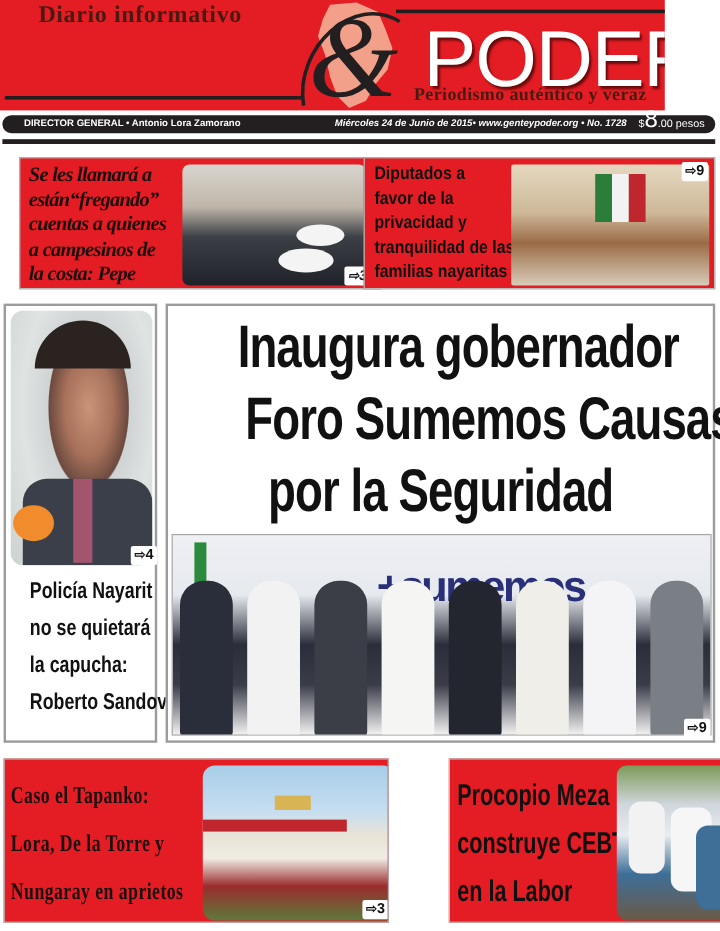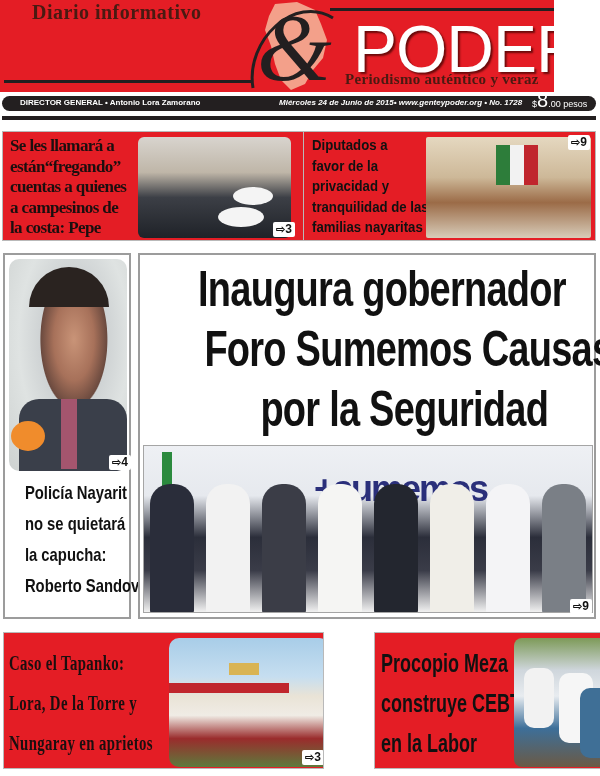--- a/index.html
+++ b/index.html
@@ -27,40 +27,40 @@
   
   .redbox { position: absolute; background: #e41d25; border: 1px solid #b9b9b9; overflow: hidden; }
   .headline-serif { font-family: "Liberation Serif", serif; font-weight: bold; color: #1b0f0f; }
   .headline-cond { font-family: "Liberation Sans", sans-serif; font-weight: bold; color: #111; transform-origin: left top; }
 
   .photo { position: absolute; overflow: hidden; border-radius: 6px; }
   .pagebadge { position: absolute; background: #fff; color: #111; font-family: "Liberation Sans", sans-serif; font-weight: bold; font-size: 12px; line-height: 15px; padding: 0 3px; border-radius: 2px; }
   .pagebadge .arrow { font-size: 11px; }
 
   
-  #box-tl { left: 2px; top: 131px; width: 302px; height: 110px; }
+  #box-tl { left: 16px; top: 131px; width: 302px; height: 110px; font-style: italic; }
   #box-tl .txt { position: absolute; left: 7px; top: 4px; font-size: 17px; line-height: 20.5px; letter-spacing: -0.6px; }
   #box-tl .photo { left: 135px; top: 5px; width: 153px; height: 101px; background: linear-gradient(180deg, #d8d4ce 0%, #bfb6a8 35%, #3c3f46 60%, #1f2228 100%); }
 
   
   #box-tr { left: 303px; top: 131px; width: 293px; height: 110px; }
   #box-tr .txt { position: absolute; left: 8px; top: 3px; font-size: 15px; line-height: 20.5px; transform: scaleX(0.88); white-space: nowrap; }
   #box-tr .photo { left: 122px; top: 5px; width: 165px; height: 101px; border-radius: 2px; background: linear-gradient(180deg, #e5d8c0 0%, #cdb898 40%, #9b6b47 65%, #d8ccb9 100%); }
 
   
   #box-left { position: absolute; left: 3px; top: 253px; width: 128px; height: 366px; border: 2px solid #9c9c9c; background: #fff; }
   #box-left .photo { left: 4px; top: 4px; width: 118px; height: 212px; border-radius: 10px; background: radial-gradient(ellipse at 55% 38%, #c99478 0%, #a7715a 22%, #6b4a3f 36%, #cfd3d4 37%, #dfe3e2 60%, #cdd1d0 100%); }
   #box-left .txt { position: absolute; left: 2px; top: 222px; font-size: 19px; line-height: 31px; transform: scaleX(0.78); white-space: nowrap; color: #111; font-weight: bold; }
 
   
   #box-main { position: absolute; left: 138px; top: 253px; width: 458px; height: 366px; border: 2px solid #9c9c9c; background: #fff; }
   #box-main .head { position: absolute; left: 0; top: 4px; width: 454px; text-align: center; font-family: "Liberation Sans", sans-serif; font-weight: bold; font-size: 50px; line-height: 60px; color: #111; letter-spacing: -1px; }
   #box-main .head span { display: inline-block; transform: scaleX(0.76); transform-origin: center; white-space: nowrap; }
   #box-main .photo { left: 3px; top: 190px; width: 450px; height: 168px; border-radius: 0; border: 1px solid #a5a5a5; background: linear-gradient(180deg, #eef0f4 0%, #e6e9ee 30%, #2b2e3a 55%, #3a3c48 75%, #f1f1f1 100%); z-index: 1; }
-  #box-main .head { z-index: 2; text-align: right; }
+  #box-main .head { z-index: 2; }
   .people { position: absolute; left: 0; top: 10px; width: 100%; height: 158px; display: flex; justify-content: space-around; align-items: flex-end; }
   .person { width: 44px; height: 130px; border-radius: 20px 20px 4px 4px; }
   .flag { position: absolute; left: 18px; top: 6px; width: 10px; height: 60px; background: #2b8a3e; }
   .sumemos-logo { position: absolute; left: 170px; top: 22px; font-size: 36px; font-weight: bold; color: #2a2f7a; letter-spacing: -2px; }
 
   
   #box-bl { left: 3px; top: 632px; width: 321px; height: 137px; }
   #box-bl .txt { position: absolute; left: 5px; top: 10px; font-size: 20px; line-height: 40px; transform: scaleX(0.74); transform-origin: left top; white-space: nowrap; letter-spacing: 0.5px; }
   #box-bl .photo { left: 165px; top: 5px; width: 160px; height: 129px; border-radius: 10px 10px 0 10px; background: linear-gradient(180deg, #a8cde8 0%, #c6def0 30%, #e9e3d6 45%, #f0ece5 60%, #9a2c2c 78%, #5d7a3c 100%); }
 

